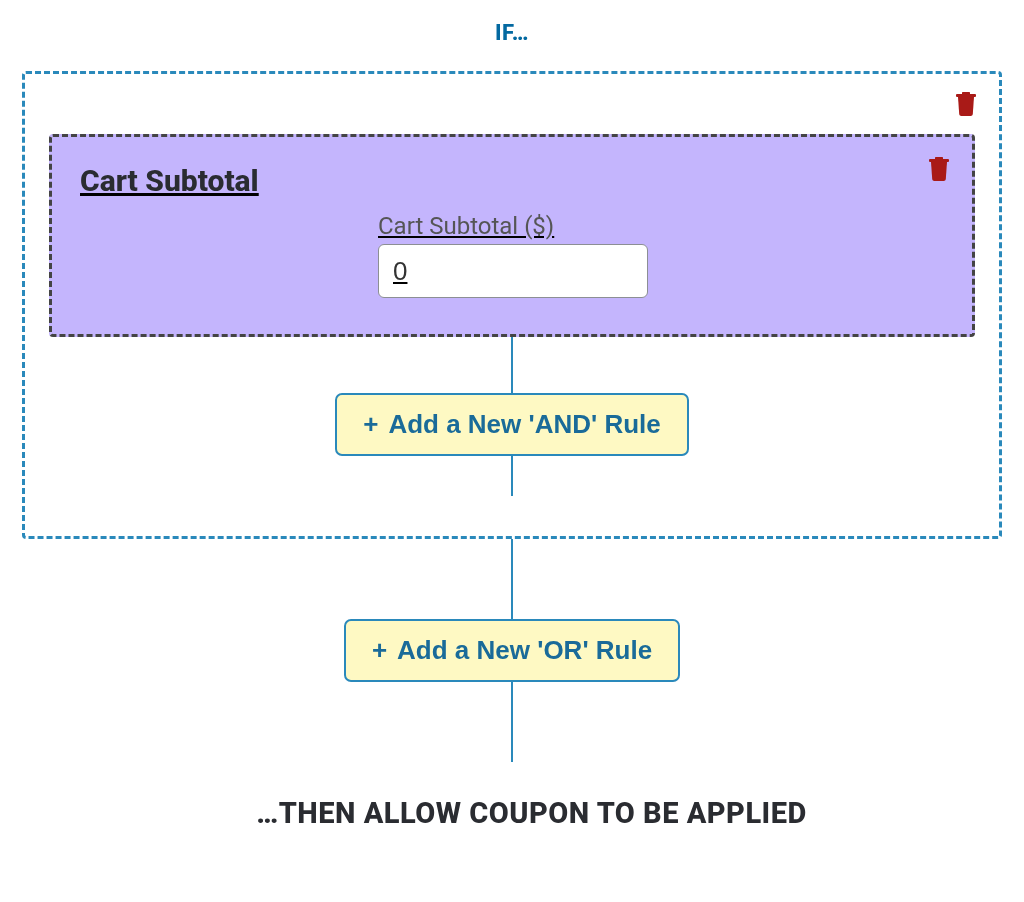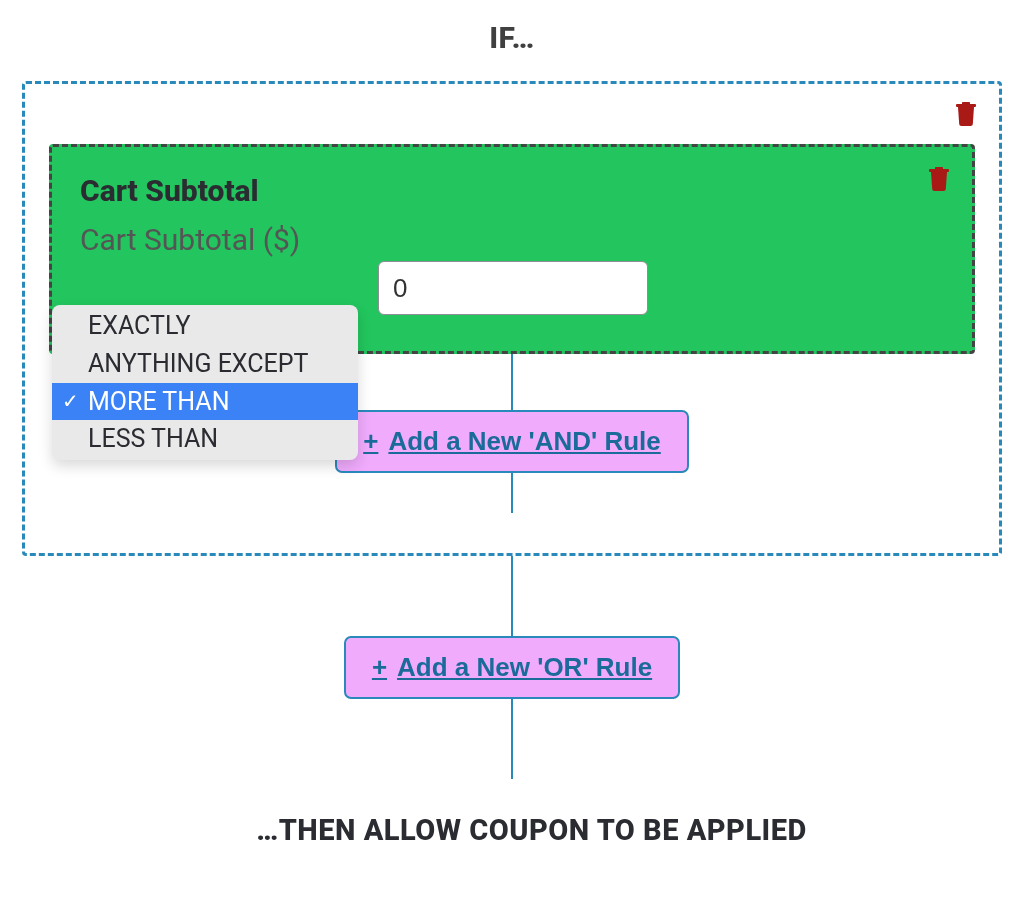--- a/index.html
+++ b/index.html
@@ -8,22 +8,22 @@
     padding: 0;
     font-family: -apple-system, BlinkMacSystemFont, "Segoe UI", Roboto, Helvetica, Arial, sans-serif;
     background: #fff;
     width: 1024px;
     height: 902px;
     position: relative;
   }
   .if-heading {
     text-align: center;
     font-weight: 800;
-    font-size: 30px;
-    color: #404040;
+    font-size: 22px;
+    color: #0369a1;
     margin-top: 20px;
     margin-bottom: 26px;
     letter-spacing: 0.5px;
   }
   .or-group {
     margin: 0 22px;
     border: 3px dashed #2a89bb;
     border-radius: 4px;
     padding: 24px 24px 40px 24px;
     position: relative;
@@ -40,40 +40,42 @@
     top: 18px;
     right: 22px;
     color: #a91a17;
     cursor: pointer;
   }
   .trash-icon svg { display: block; }
   .and-rule {
     margin-top: 36px;
     border: 3px dashed #444;
     border-radius: 4px;
-    background: #22c55e;
+    background: #c4b5fd;
     padding: 26px 28px 36px 28px;
     position: relative;
+    text-decoration: underline;
   }
   .rule-title {
     font-weight: 800;
     font-size: 30px;
     color: #2a2c31;
     margin: 0 0 14px 0;
   }
   .obscured-row {
     color: #555;
     font-size: 26px;
     margin-left: 298px;
     margin-bottom: 8px;
     white-space: nowrap;
   }
   .label-subtotal {
     color: #555;
-    font-size: 30px;
+    font-size: 24px;
+    margin-left: 298px;
     margin-bottom: 4px;
     white-space: nowrap;
   }
   .field-row {
     display: flex;
     align-items: center;
   }
   .value-input {
     margin-left: 298px;
     width: 270px;
@@ -118,28 +120,27 @@
   }
   .vline {
     width: 2px;
     background: #2a89bb;
     margin: 0 auto;
   }
   .btn {
     display: block;
     margin: 0 auto;
     border: 2px solid #2a89bb;
-    background: #f0abfc;
+    background: #fef9c3;
     color: #1a6b99;
     font-weight: 700;
     font-size: 26px;
     border-radius: 7px;
     padding: 14px 26px;
     cursor: pointer;
-    text-decoration: underline;
   }
   .btn .plus {
     font-weight: 900;
     margin-right: 10px;
     font-size: 26px;
   }
   .then-heading {
     text-align: center;
     font-weight: 800;
     font-size: 29px;
@@ -174,29 +175,20 @@
 
     <div class="rule-title">Cart Subtotal</div>
 
 
     <div class="label-subtotal">Cart Subtotal ($)</div>
 
     <div class="field-row">
       <input class="value-input" type="text" value="0" style="">
     </div>
 
-    <div class="dropdown">
-      <div class="dropdown-item">EXACTLY</div>
-      <div class="dropdown-item">ANYTHING EXCEPT</div>
-      <div class="dropdown-item selected">
-        <span class="check">✓</span>
-        <span>MORE THAN</span>
-      </div>
-      <div class="dropdown-item">LESS THAN</div>
-    </div>
   </div>
 
   <div class="vline" style="height:56px"></div>
 
   <button class="btn">
     <span class="plus">+</span><span>Add a New 'AND' Rule</span>
   </button>
 
   <div class="vline" style="height:40px"></div>
 </div>

